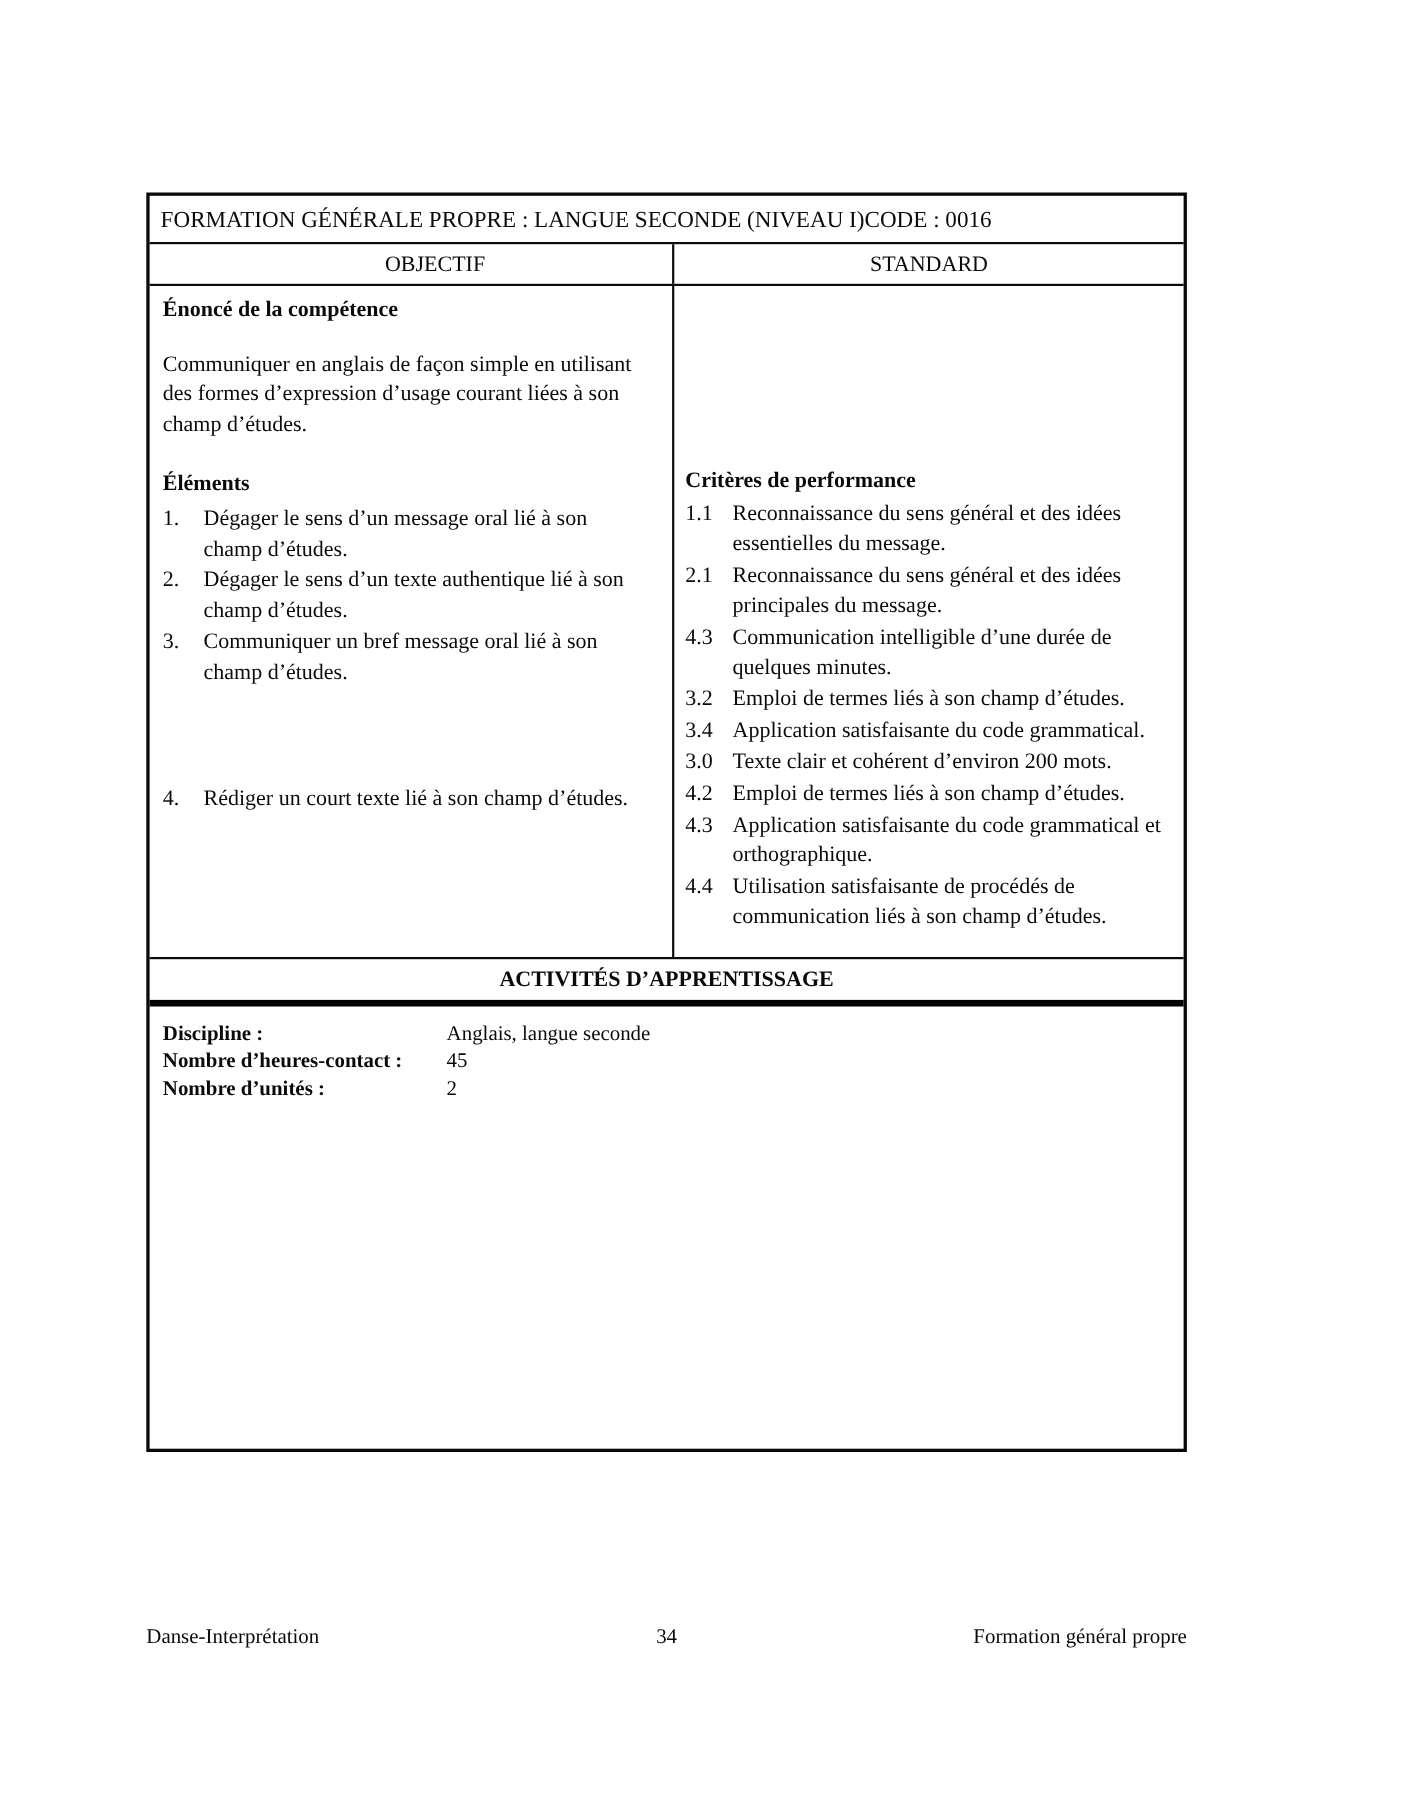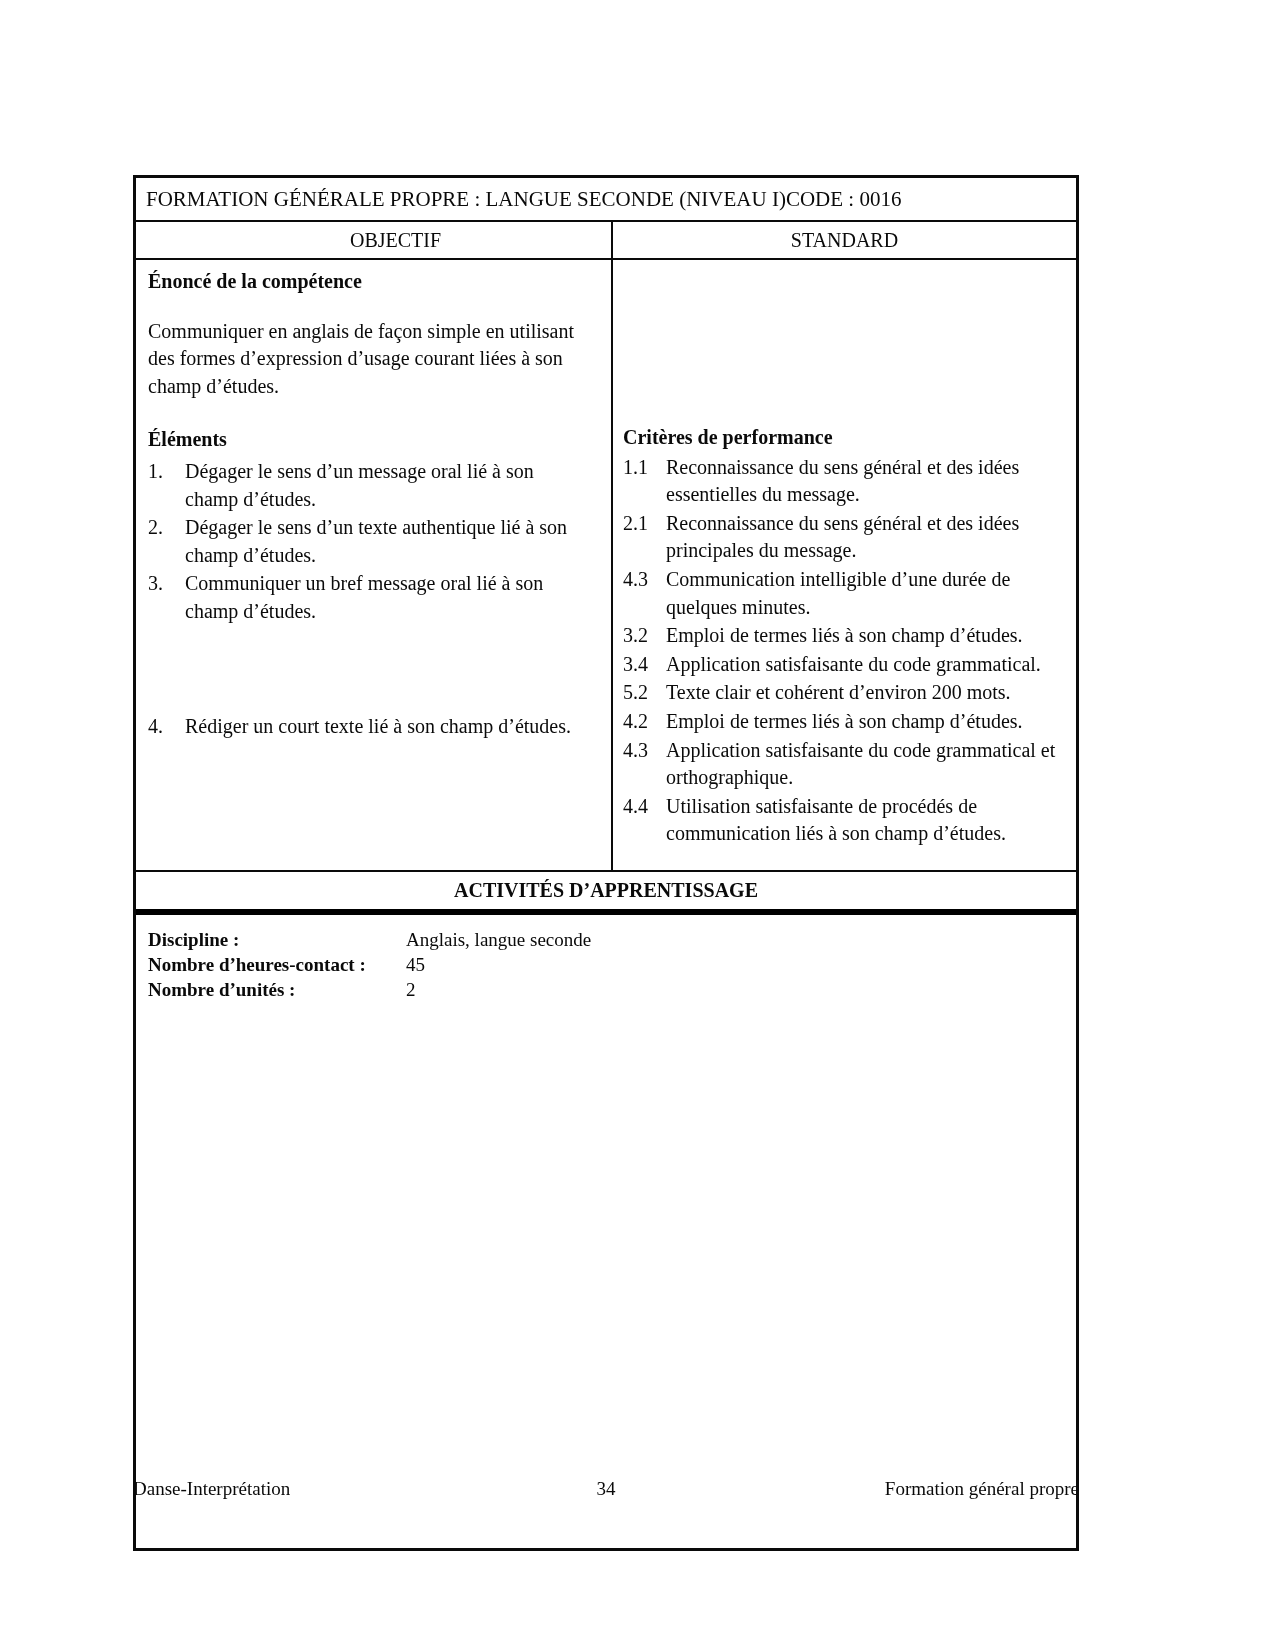--- a/index.html
+++ b/index.html
@@ -68,21 +68,21 @@
   .activites-row {
     height: 43px;
     display: flex;
     align-items: center;
     justify-content: center;
     border-bottom: 6px solid #000000;
     font-size: 20px;
     font-weight: bold;
   }
   .discipline-section {
-    height: 633px;
+    height: 402px;
     padding: 12px 10px 0 12px;
     font-size: 19px;
     line-height: 1.32;
   }
   .field { display: flex; }
   .field .label { flex: 0 0 258px; font-weight: bold; }
   .footer {
     position: absolute;
     left: 133px;
     top: 1478px;
@@ -157,21 +157,21 @@
       </div>
       <div class="item">
         <span class="num">3.2</span>
         <span class="txt">Emploi de termes liés à son champ d’études.</span>
       </div>
       <div class="item">
         <span class="num">3.4</span>
         <span class="txt">Application satisfaisante du code grammatical.</span>
       </div>
       <div class="item">
-        <span class="num">5.2</span>
+        <span class="num">3.0</span>
         <span class="txt">Texte clair et cohérent d’environ 200 mots.</span>
       </div>
       <div class="item">
         <span class="num">4.2</span>
         <span class="txt">Emploi de termes liés à son champ d’études.</span>
       </div>
       <div class="item">
         <span class="num">4.3</span>
         <span class="txt">Application satisfaisante du code grammatical et orthographique.</span>
       </div>

